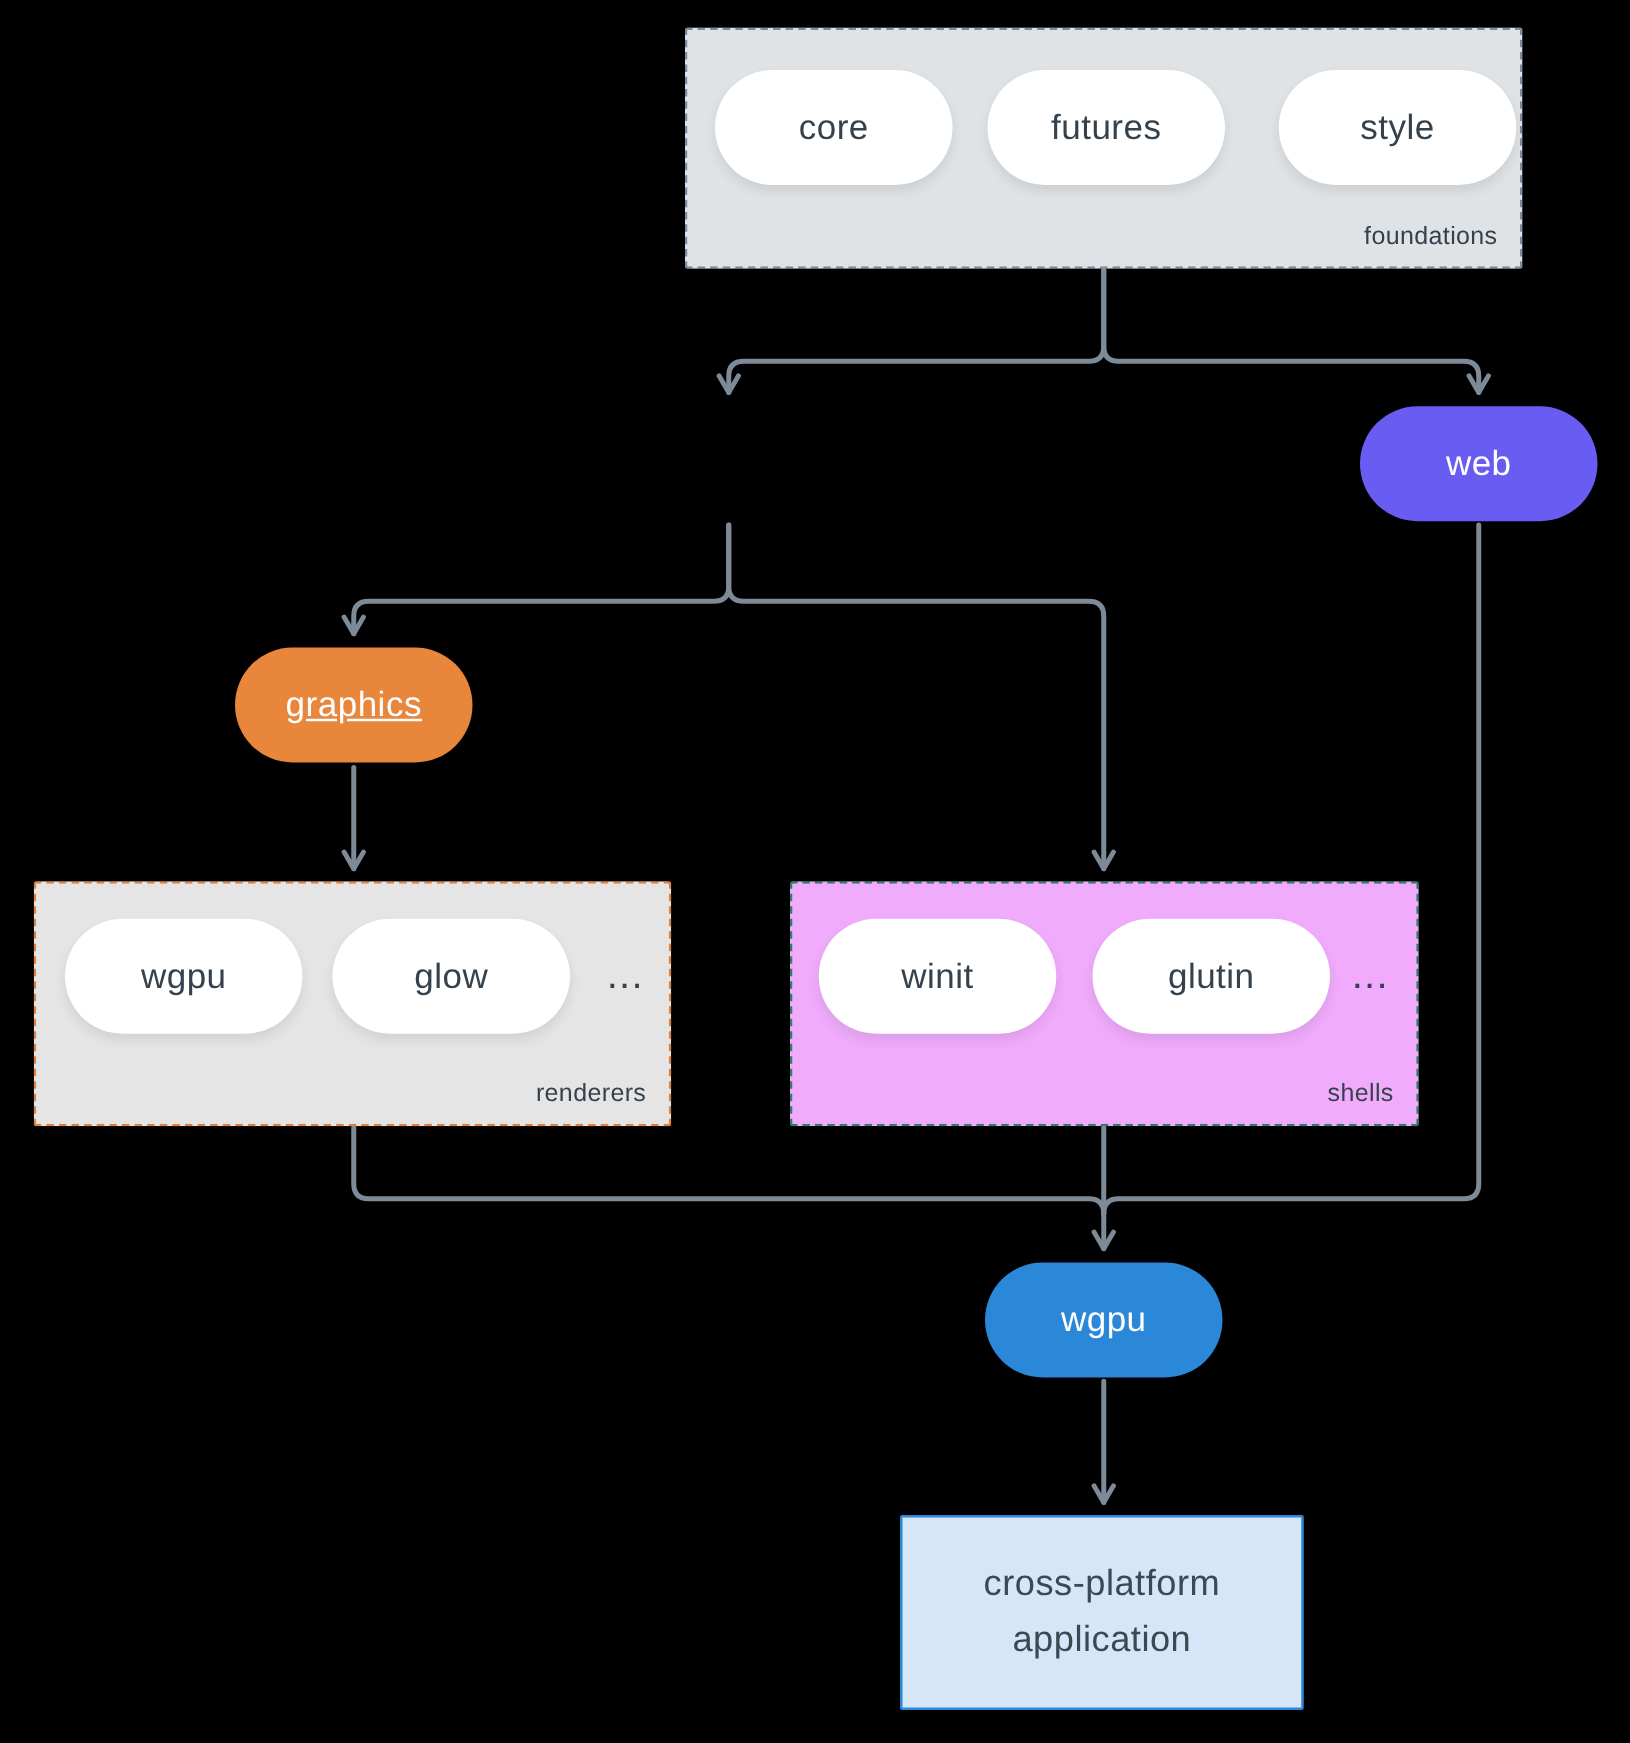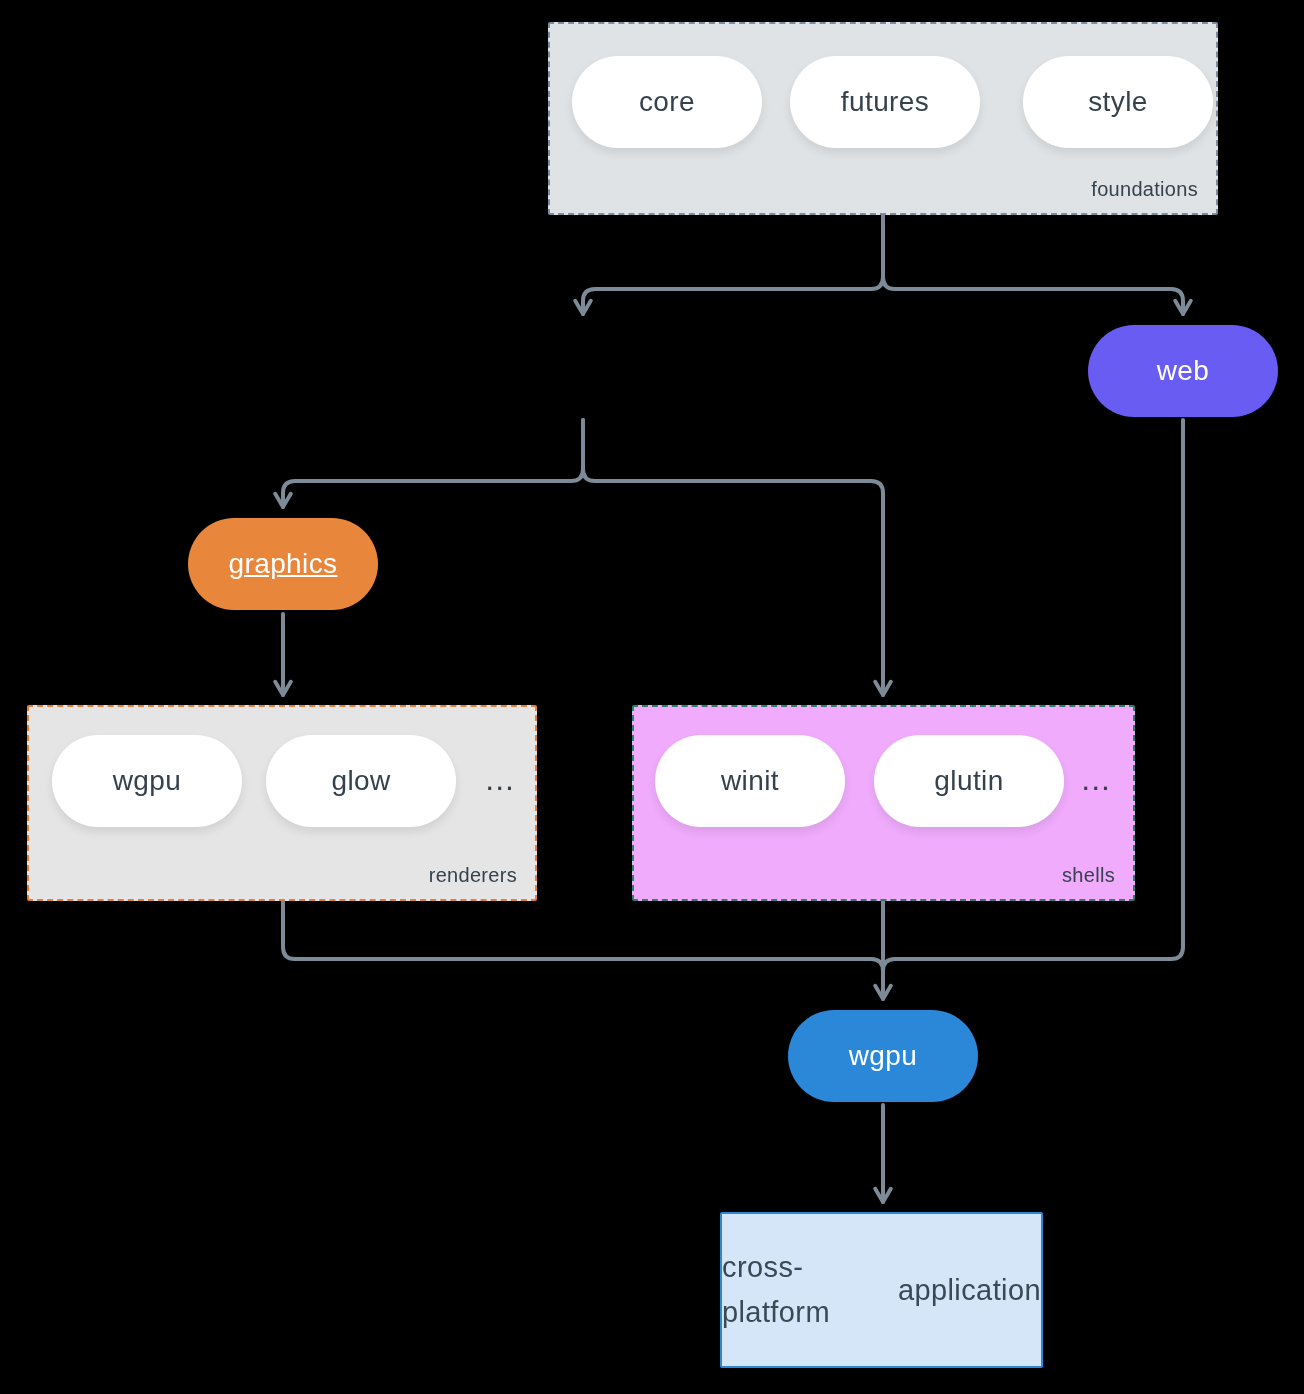--- a/index.html
+++ b/index.html
@@ -31,21 +31,21 @@
   .ellipsis{
     position:absolute;font-size:32px;color:#35424d;letter-spacing:1px;
   }
   .node-native{left:488px;top:325px;}
   .node-web{left:1088px;top:325px;}
   .node-graphics{left:188px;top:518px;text-decoration:underline;}
   .node-iced{left:788px;top:1010px;}
   .appbox{
     position:absolute;left:720px;top:1212px;width:323px;height:156px;
     background:#d4e6f8;border:2px solid #2b87d8;border-radius:2px;
-    box-sizing:border-box;display:flex;flex-direction:row;
+    box-sizing:border-box;display:flex;flex-direction:column;
     align-items:center;justify-content:center;
     font-size:29px;color:#3a4a55;line-height:45px;letter-spacing:.4px;
   }
 </style>
 </head>
 <body>
 
 <div class="canvas">
 
   <svg class="edges" viewBox="0 0 1304 1394" xmlns="http://www.w3.org/2000/svg">

